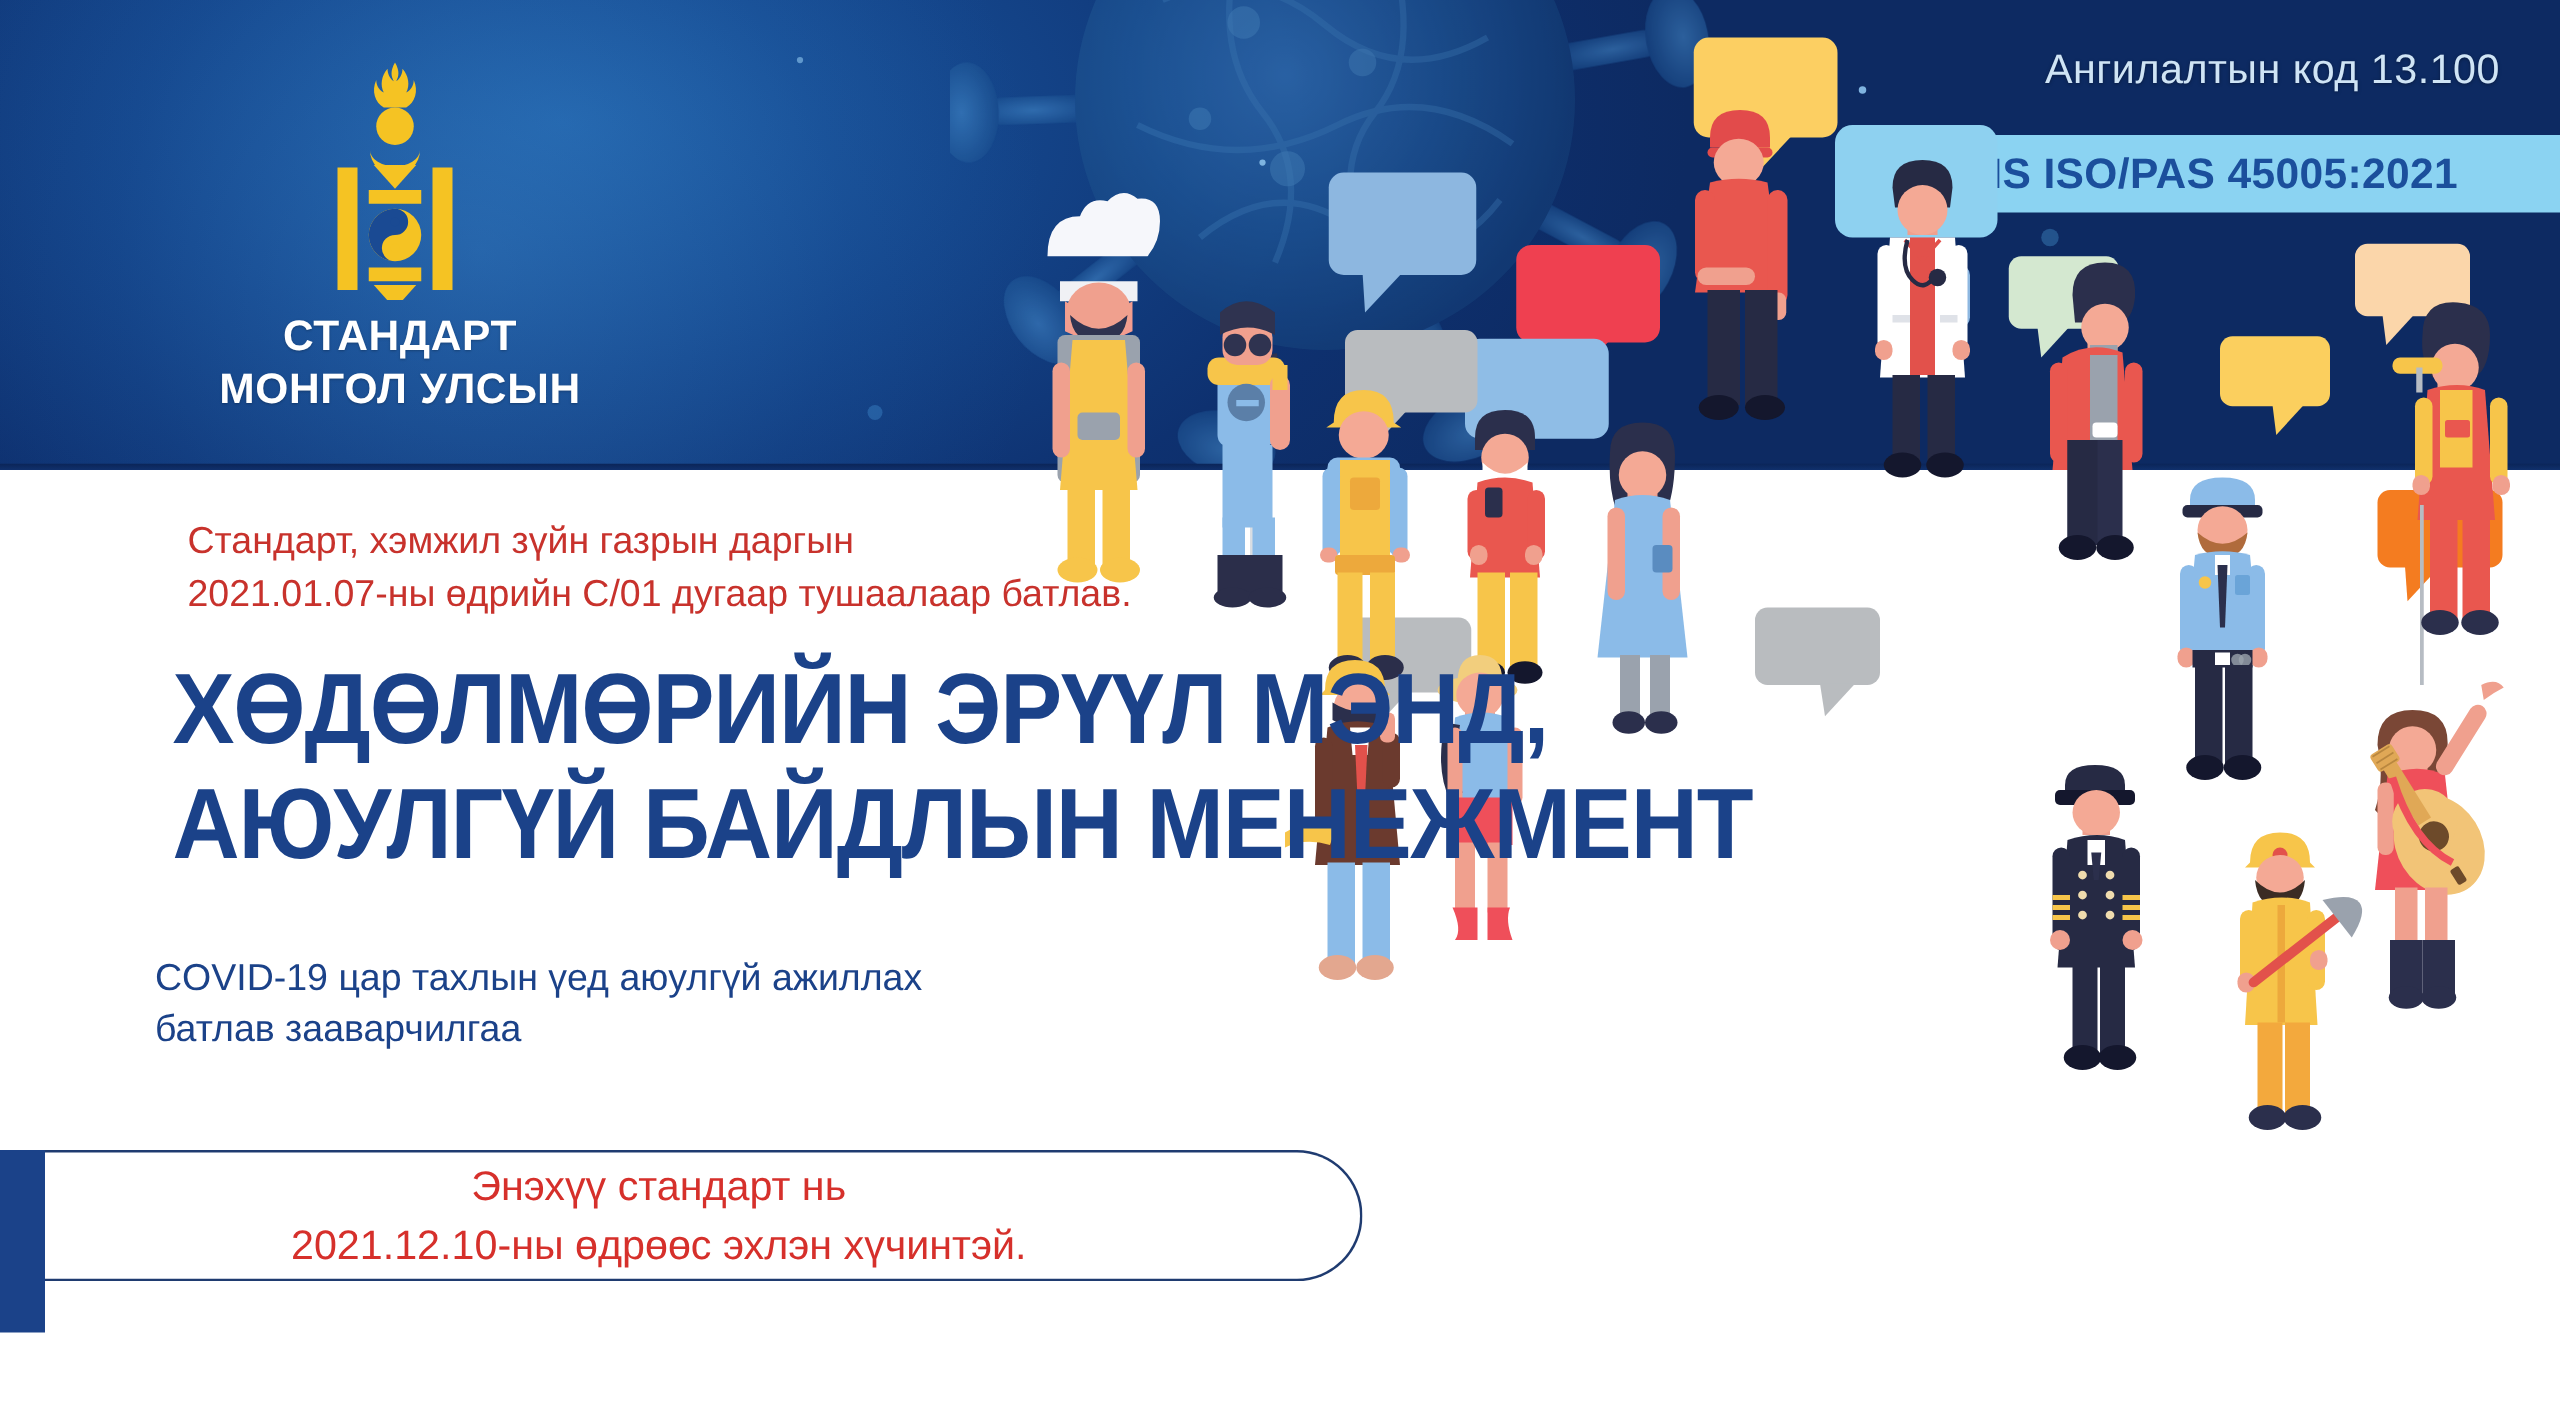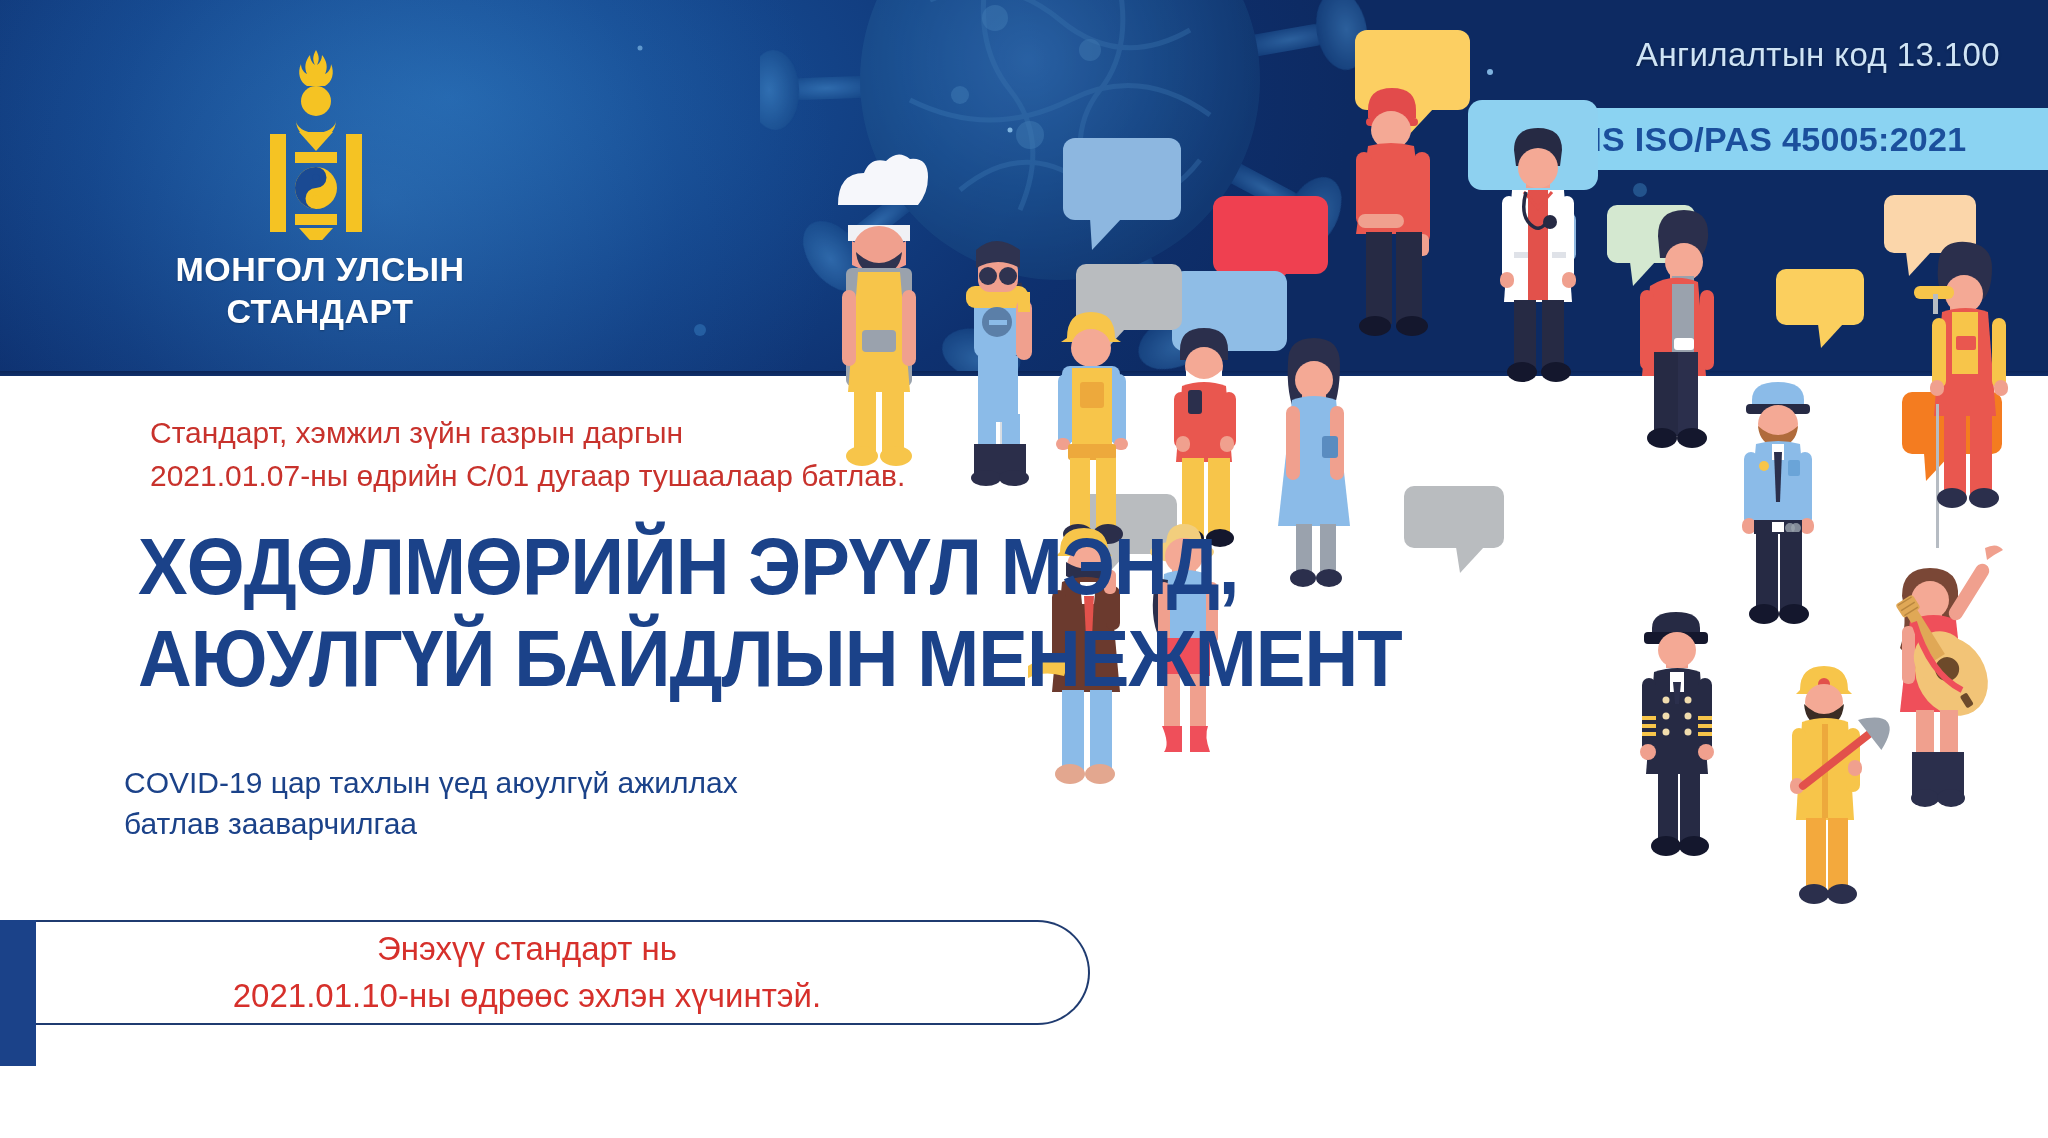--- a/index.html
+++ b/index.html
@@ -228,22 +228,22 @@
         <circle cx="61" cy="129.5" r="3.6" fill="#1a4a93"></circle>
         <circle cx="61" cy="150.5" r="3.6" fill="#f5c323"></circle>
 
         <rect x="40" y="166" width="42" height="11"></rect>
 
         <path d="M44 180 l34 0 l-17 19 z"></path>
       </g>
     </svg>
 
     <div class="brandtext">
+      <div>СТАНДАРТ</div>
       <div>МОНГОЛ УЛСЫН</div>
-      <div>СТАНДАРТ</div>
     </div>
 
     <div class="classcode">Ангилалтын код 13.100</div>
 
     <div class="bottomline"></div>
   </div>
 
   <div class="mnsbadge">MNS ISO/PAS 45005:2021</div>
 
   <svg class="figures" viewBox="0 0 2048 1138">
@@ -626,17 +626,17 @@
 
   <div class="subtitle">
     <div>COVID-19 цар тахлын үед аюулгүй ажиллах</div>
     <div>батлав зааварчилгаа</div>
   </div>
 
   <div class="pillwrap">
     <div class="pilltab"></div>
     <div class="pillbox">
       <div class="line">Энэхүү стандарт нь</div>
-      <div class="line">2021.01.10-ны өдрөөс эхлэн хүчинтэй.</div>
+      <div class="line">2021.12.10-ны өдрөөс эхлэн хүчинтэй.</div>
     </div>
   </div>
 
 </div>
 
 </body></html>

